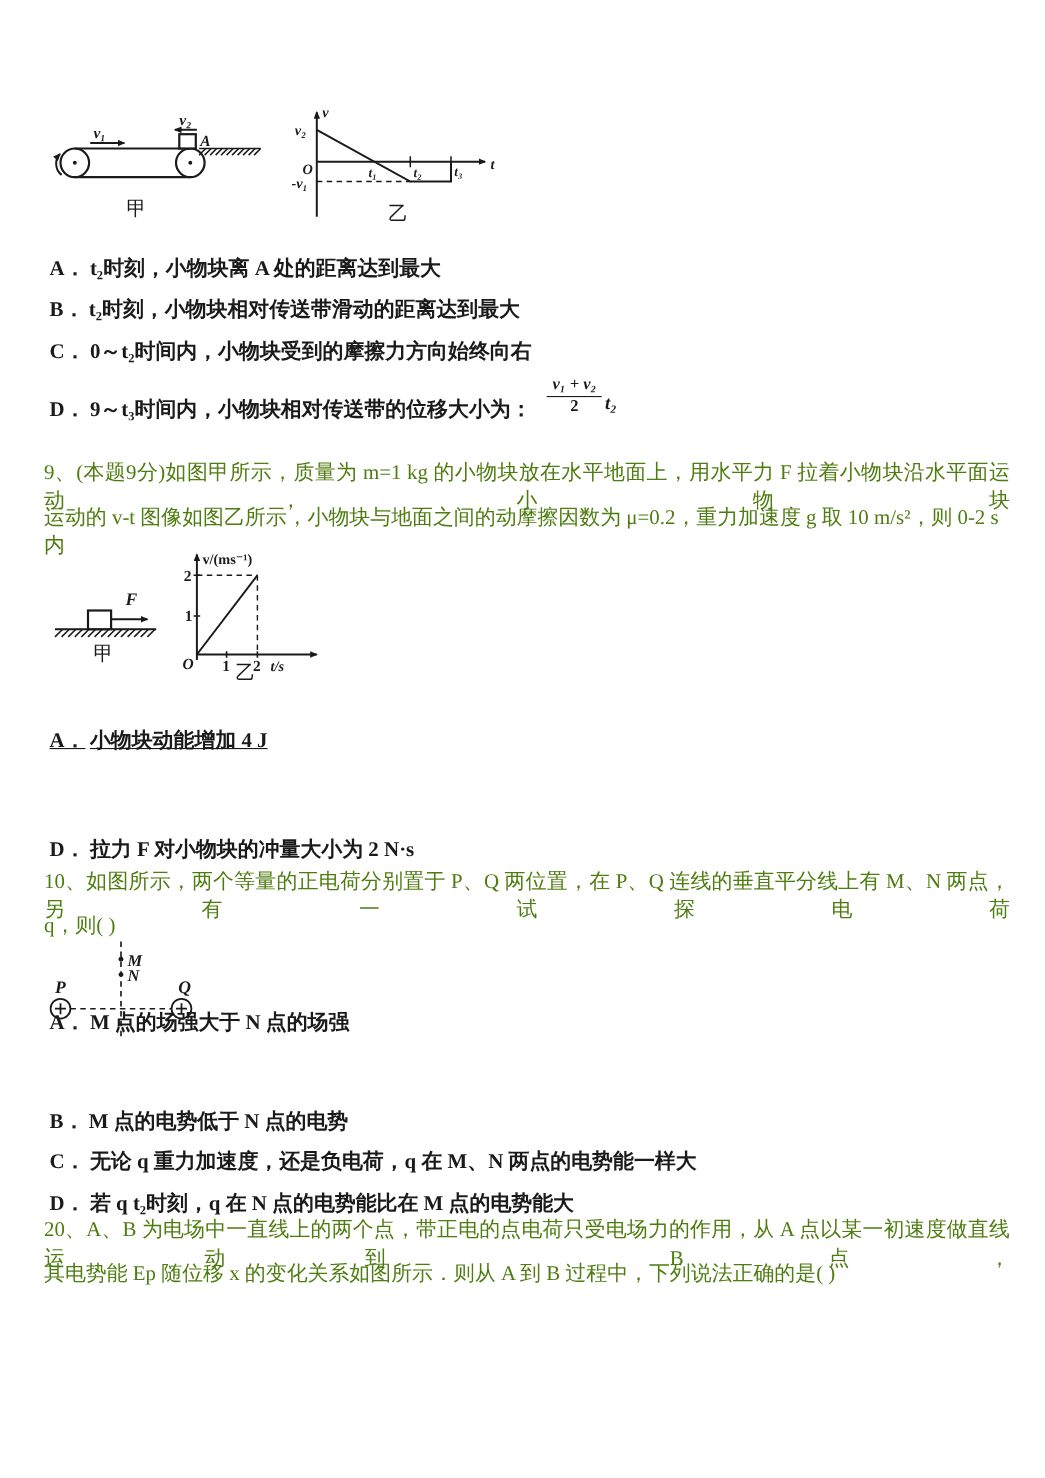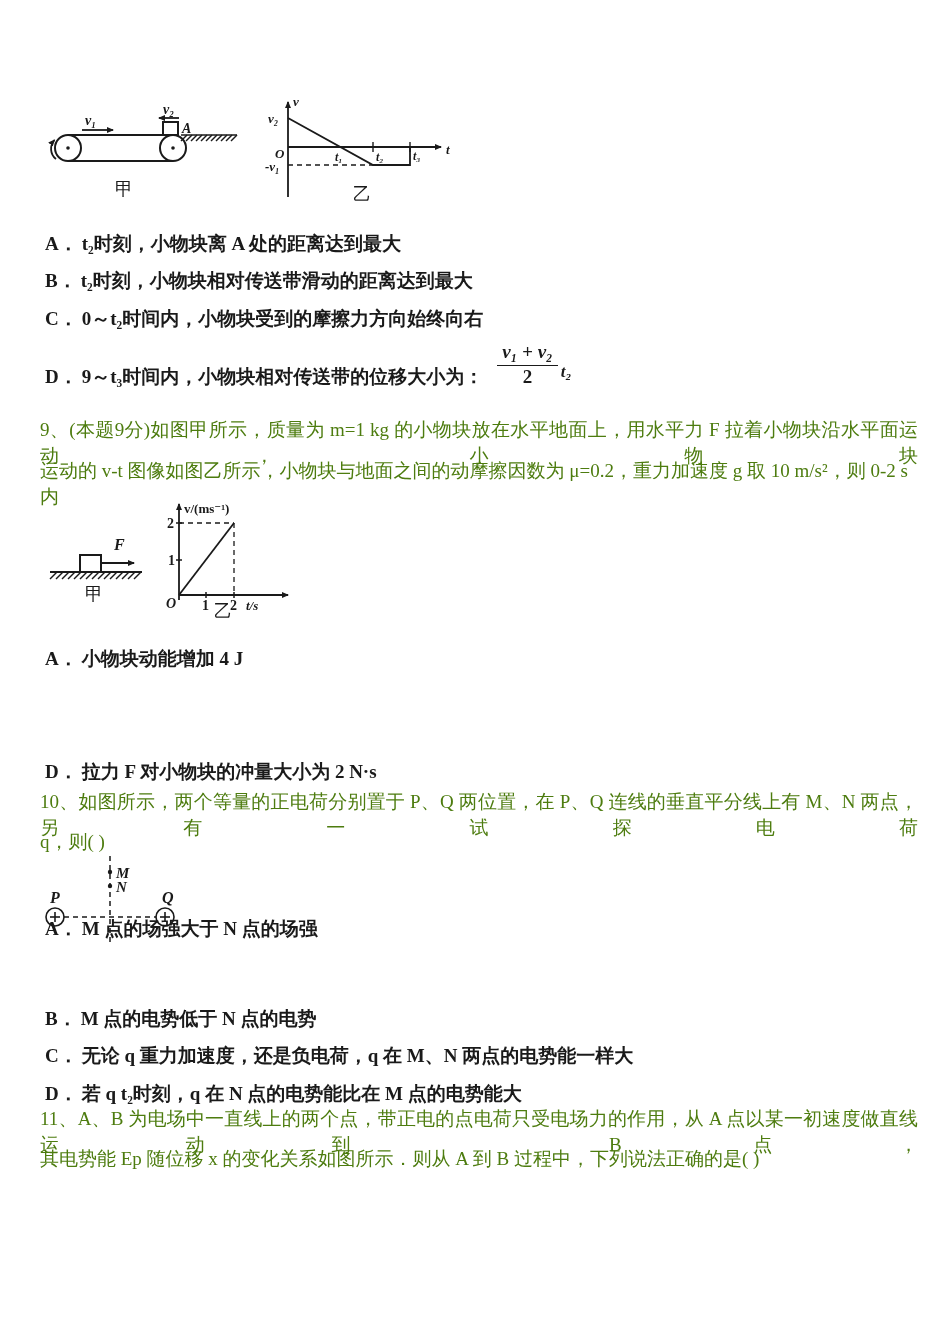--- a/index.html
+++ b/index.html
@@ -22,21 +22,21 @@
   .opt{
     left:45px;width:880px;
     font-size:19px;font-weight:700;
     white-space:nowrap;
   }
   .opt .lbl{margin-right:4px;}
   .fig-row{display:flex;align-items:flex-start;}
   svg text{fill:#1a1a1a;}
   .frac{
     display:inline-block;text-align:center;
-    font-style:italic;font-weight:700;font-size:19px;
+    font-style:italic;font-weight:700;font-size:15px;
     margin-left:14px;transform:translateY(-14px);
     vertical-align:middle;line-height:1.2;
   }
   .frac .num{display:block;padding:0 5px 1px;border-bottom:1.6px solid #1a1a1a;}
   .frac .den{display:block;font-style:normal;}
   .frac-factor{
     display:inline-block;font-style:italic;font-weight:700;font-size:17px;
     transform:translateY(-6px);margin-left:3px;
   }
 </style>
@@ -190,21 +190,21 @@
       <text x="2" y="110" font-size="14" font-style="italic" font-weight="700">O</text>
       <line x1="15" y1="97" x2="70" y2="25" stroke="#1a1a1a" stroke-width="1.8"></line>
       <g stroke="#1a1a1a" stroke-width="1.3" stroke-dasharray="5,4">
         <line x1="15" y1="25" x2="70" y2="25"></line>
         <line x1="70" y1="25" x2="70" y2="97"></line>
       </g>
       <text x="50" y="119" font-size="18">乙</text>
     </svg>
   </div>
 
-  <div class="abs opt" style="top:646px;">
+  <div class="abs opt" style="top:660px;text-decoration:underline;">
     <span class="lbl">A．</span><span>小物块动能增加 4 J</span>
   </div>
   <div class="abs opt" style="top:759px;">
     <span class="lbl">D．</span><span>拉力 F 对小物块的冲量大小为 2 N·s</span>
   </div>
 
   <div class="abs qtext stretch" style="top:789px;">10、如图所示，两个等量的正电荷分别置于 P、Q 两位置，在 P、Q 连线的垂直平分线上有 M、N 两点，另有一试探电荷</div>
   <div class="abs qtext" style="top:829px;">q，则( )</div>
 
   <div class="abs" style="left:38px;top:853px;">
@@ -236,16 +236,16 @@
   <div class="abs opt" style="top:1006px;">
     <span class="lbl">B．</span><span>M 点的电势低于 N 点的电势</span>
   </div>
   <div class="abs opt" style="top:1043px;">
     <span class="lbl">C．</span><span>无论 q 重力加速度，还是负电荷，q 在 M、N 两点的电势能一样大</span>
   </div>
   <div class="abs opt" style="top:1081px;">
     <span class="lbl">D．</span><span>若 q t₂时刻，q 在 N 点的电势能比在 M 点的电势能大</span>
   </div>
 
-  <div class="abs qtext stretch" style="top:1106px;">11、A、B 为电场中一直线上的两个点，带正电的点电荷只受电场力的作用，从 A 点以某一初速度做直线运动到 B 点，</div>
+  <div class="abs qtext stretch" style="top:1106px;">20、A、B 为电场中一直线上的两个点，带正电的点电荷只受电场力的作用，从 A 点以某一初速度做直线运动到 B 点，</div>
   <div class="abs qtext" style="top:1146px;">其电势能 Ep 随位移 x 的变化关系如图所示．则从 A 到 B 过程中，下列说法正确的是( )</div>
 
 </div>
 
 </body></html>

